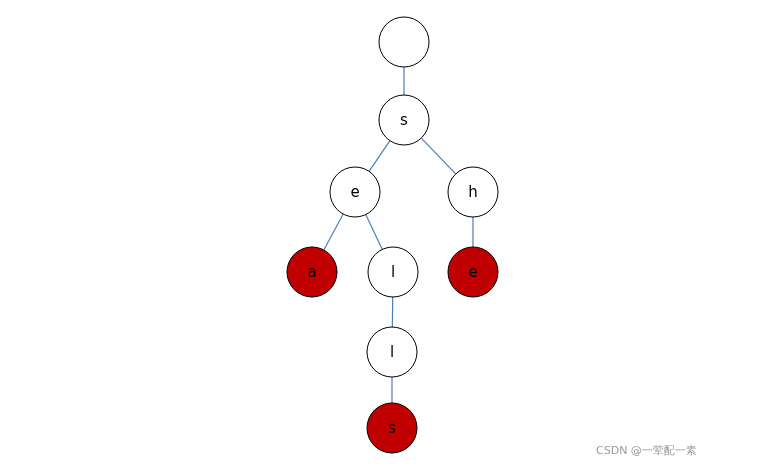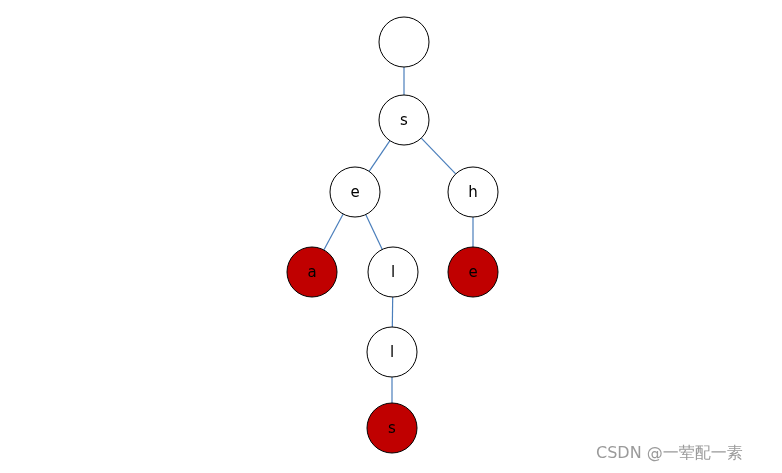--- a/index.html
+++ b/index.html
@@ -1,19 +1,19 @@
 <!DOCTYPE html>
 <html><head>
 <meta charset="utf-8">
 <style>
   html, body { margin:0; padding:0; background:#ffffff; }
   body { width:782px; height:473px; position:relative; overflow:hidden; font-family:"DejaVu Sans", sans-serif; }
   svg { position:absolute; left:0; top:0; }
   .node-label { font-family:"DejaVu Sans", sans-serif; font-size:15px; fill:#000; }
-  .watermark { position:absolute; left:596px; top:443px; font-family:"DejaVu Sans", sans-serif; font-size:16px; color:#9a9a9a; white-space:nowrap; }
+  .watermark { position:absolute; left:596px; top:443px; font-family:"DejaVu Sans", sans-serif; font-size:11px; color:#9a9a9a; white-space:nowrap; }
 </style>
 </head>
 <body>
 
 <svg id="tree" width="782" height="473" viewBox="0 0 782 473">
     <line x1="404" y1="67" x2="404" y2="95" stroke="#4a7ebb" stroke-width="1.2"></line>
     <line x1="389.93439891733226" y1="140.66782199902195" x2="369.06560108266774" y2="171.33217800097805" stroke="#4a7ebb" stroke-width="1.2"></line>
     <line x1="421.29763408089036" y1="138.0497051278856" x2="455.70236591910964" y2="173.9502948721144" stroke="#4a7ebb" stroke-width="1.2"></line>
     <line x1="343.1639221651022" y1="214.02060992539128" x2="323.8360778348978" y2="249.97939007460872" stroke="#4a7ebb" stroke-width="1.2"></line>
     <line x1="365.7264203642072" y1="214.58193760885723" x2="382.2735796357928" y2="249.41806239114277" stroke="#4a7ebb" stroke-width="1.2"></line>

